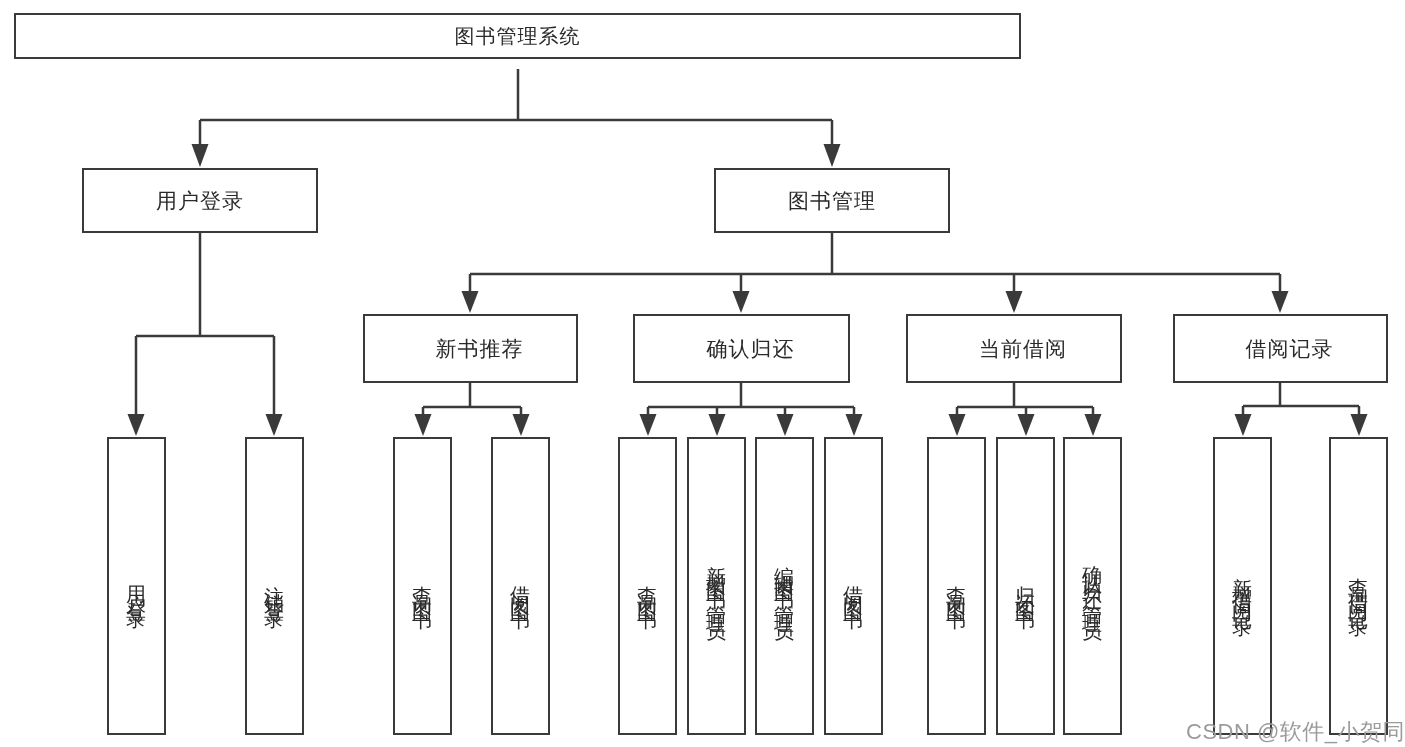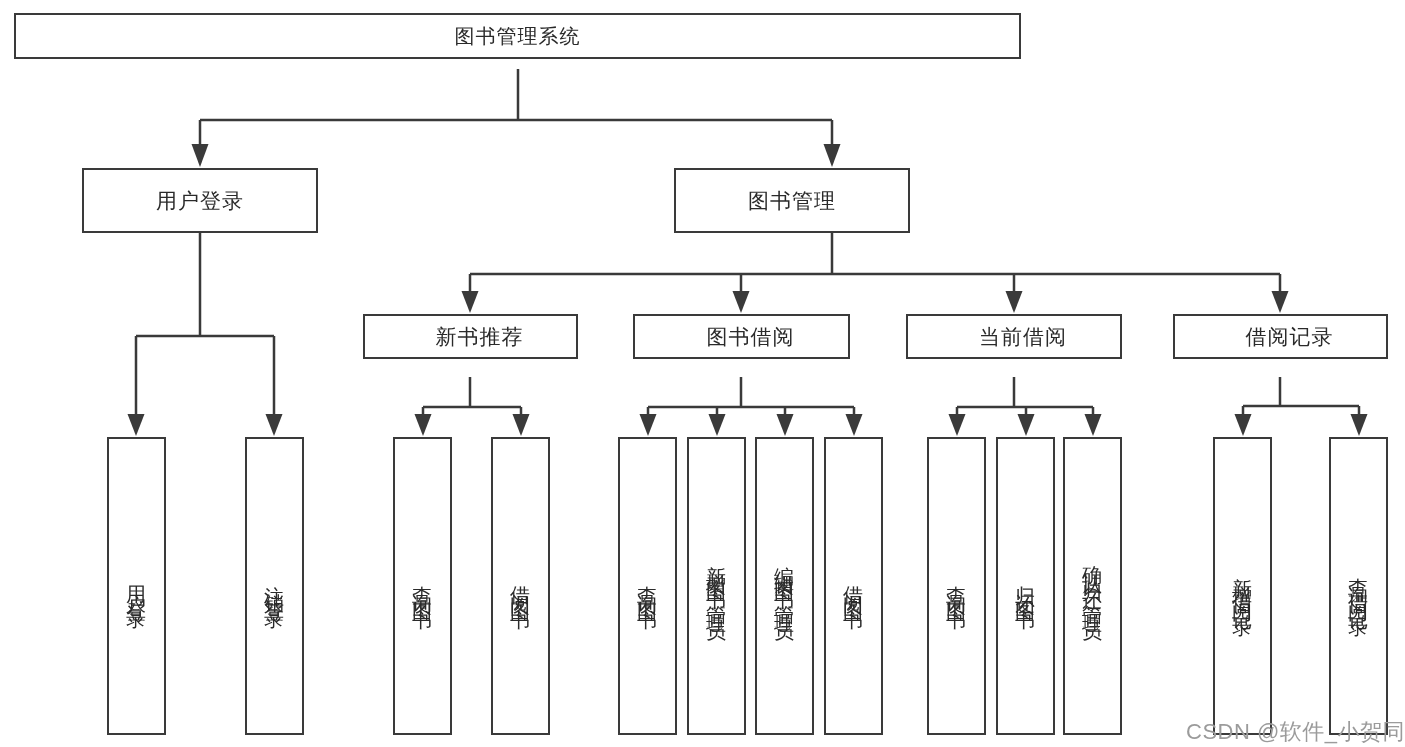--- a/index.html
+++ b/index.html
@@ -18,23 +18,23 @@
   .box{
     position:absolute;z-index:2;box-sizing:border-box;
     background:var(--box);border:2px solid var(--line);
     display:flex;align-items:center;justify-content:center;
     font-size:21px;color:var(--ink);letter-spacing:1px;white-space:nowrap;
   }
   
   #root{left:14px;top:13px;width:1007px;height:46px;font-size:20px;}
   
   #n-user-login{left:82px;top:168px;width:236px;height:65px;}
-  #n-book-mgmt{left:674px;top:168px;width:236px;height:65px;}
+  #n-book-mgmt{left:714px;top:168px;width:236px;height:65px;}
   
-  .l3{top:314px;height:45px;padding-left:18px;}
+  .l3{top:314px;height:69px;padding-left:18px;}
   #n-new-book-rec{left:363px;width:215px;}
   #n-book-borrow{left:633px;width:217px;}
   #n-current-borrow{left:906px;width:216px;}
   #n-borrow-records{left:1173px;width:215px;}
   
   .leaf{top:437px;width:59px;height:298px;}
   .leaf span{
     writing-mode:vertical-rl;text-orientation:mixed;
     font-size:20px;letter-spacing:8px;line-height:1.1;
     color:var(--ink);white-space:nowrap;
@@ -97,21 +97,21 @@
     <polygon points="1234.5,414 1251.5,414 1243,436"></polygon>
     <polygon points="1350.5,414 1367.5,414 1359,436"></polygon>
   </svg>
 
   <div class="box" id="root">图书管理系统</div>
 
   <div class="box" id="n-user-login">用户登录</div>
   <div class="box" id="n-book-mgmt">图书管理</div>
 
   <div class="box l3" id="n-new-book-rec">新书推荐</div>
-  <div class="box l3" id="n-book-borrow">图书借阅</div>
+  <div class="box l3" id="n-book-borrow">确认归还</div>
   <div class="box l3" id="n-current-borrow">当前借阅</div>
   <div class="box l3" id="n-borrow-records">借阅记录</div>
 
   <div class="box leaf" id="lf-user-login">
     <span>用户登录</span>
   </div>
   <div class="box leaf" id="lf-logout">
     <span>注销登录</span>
   </div>
 

